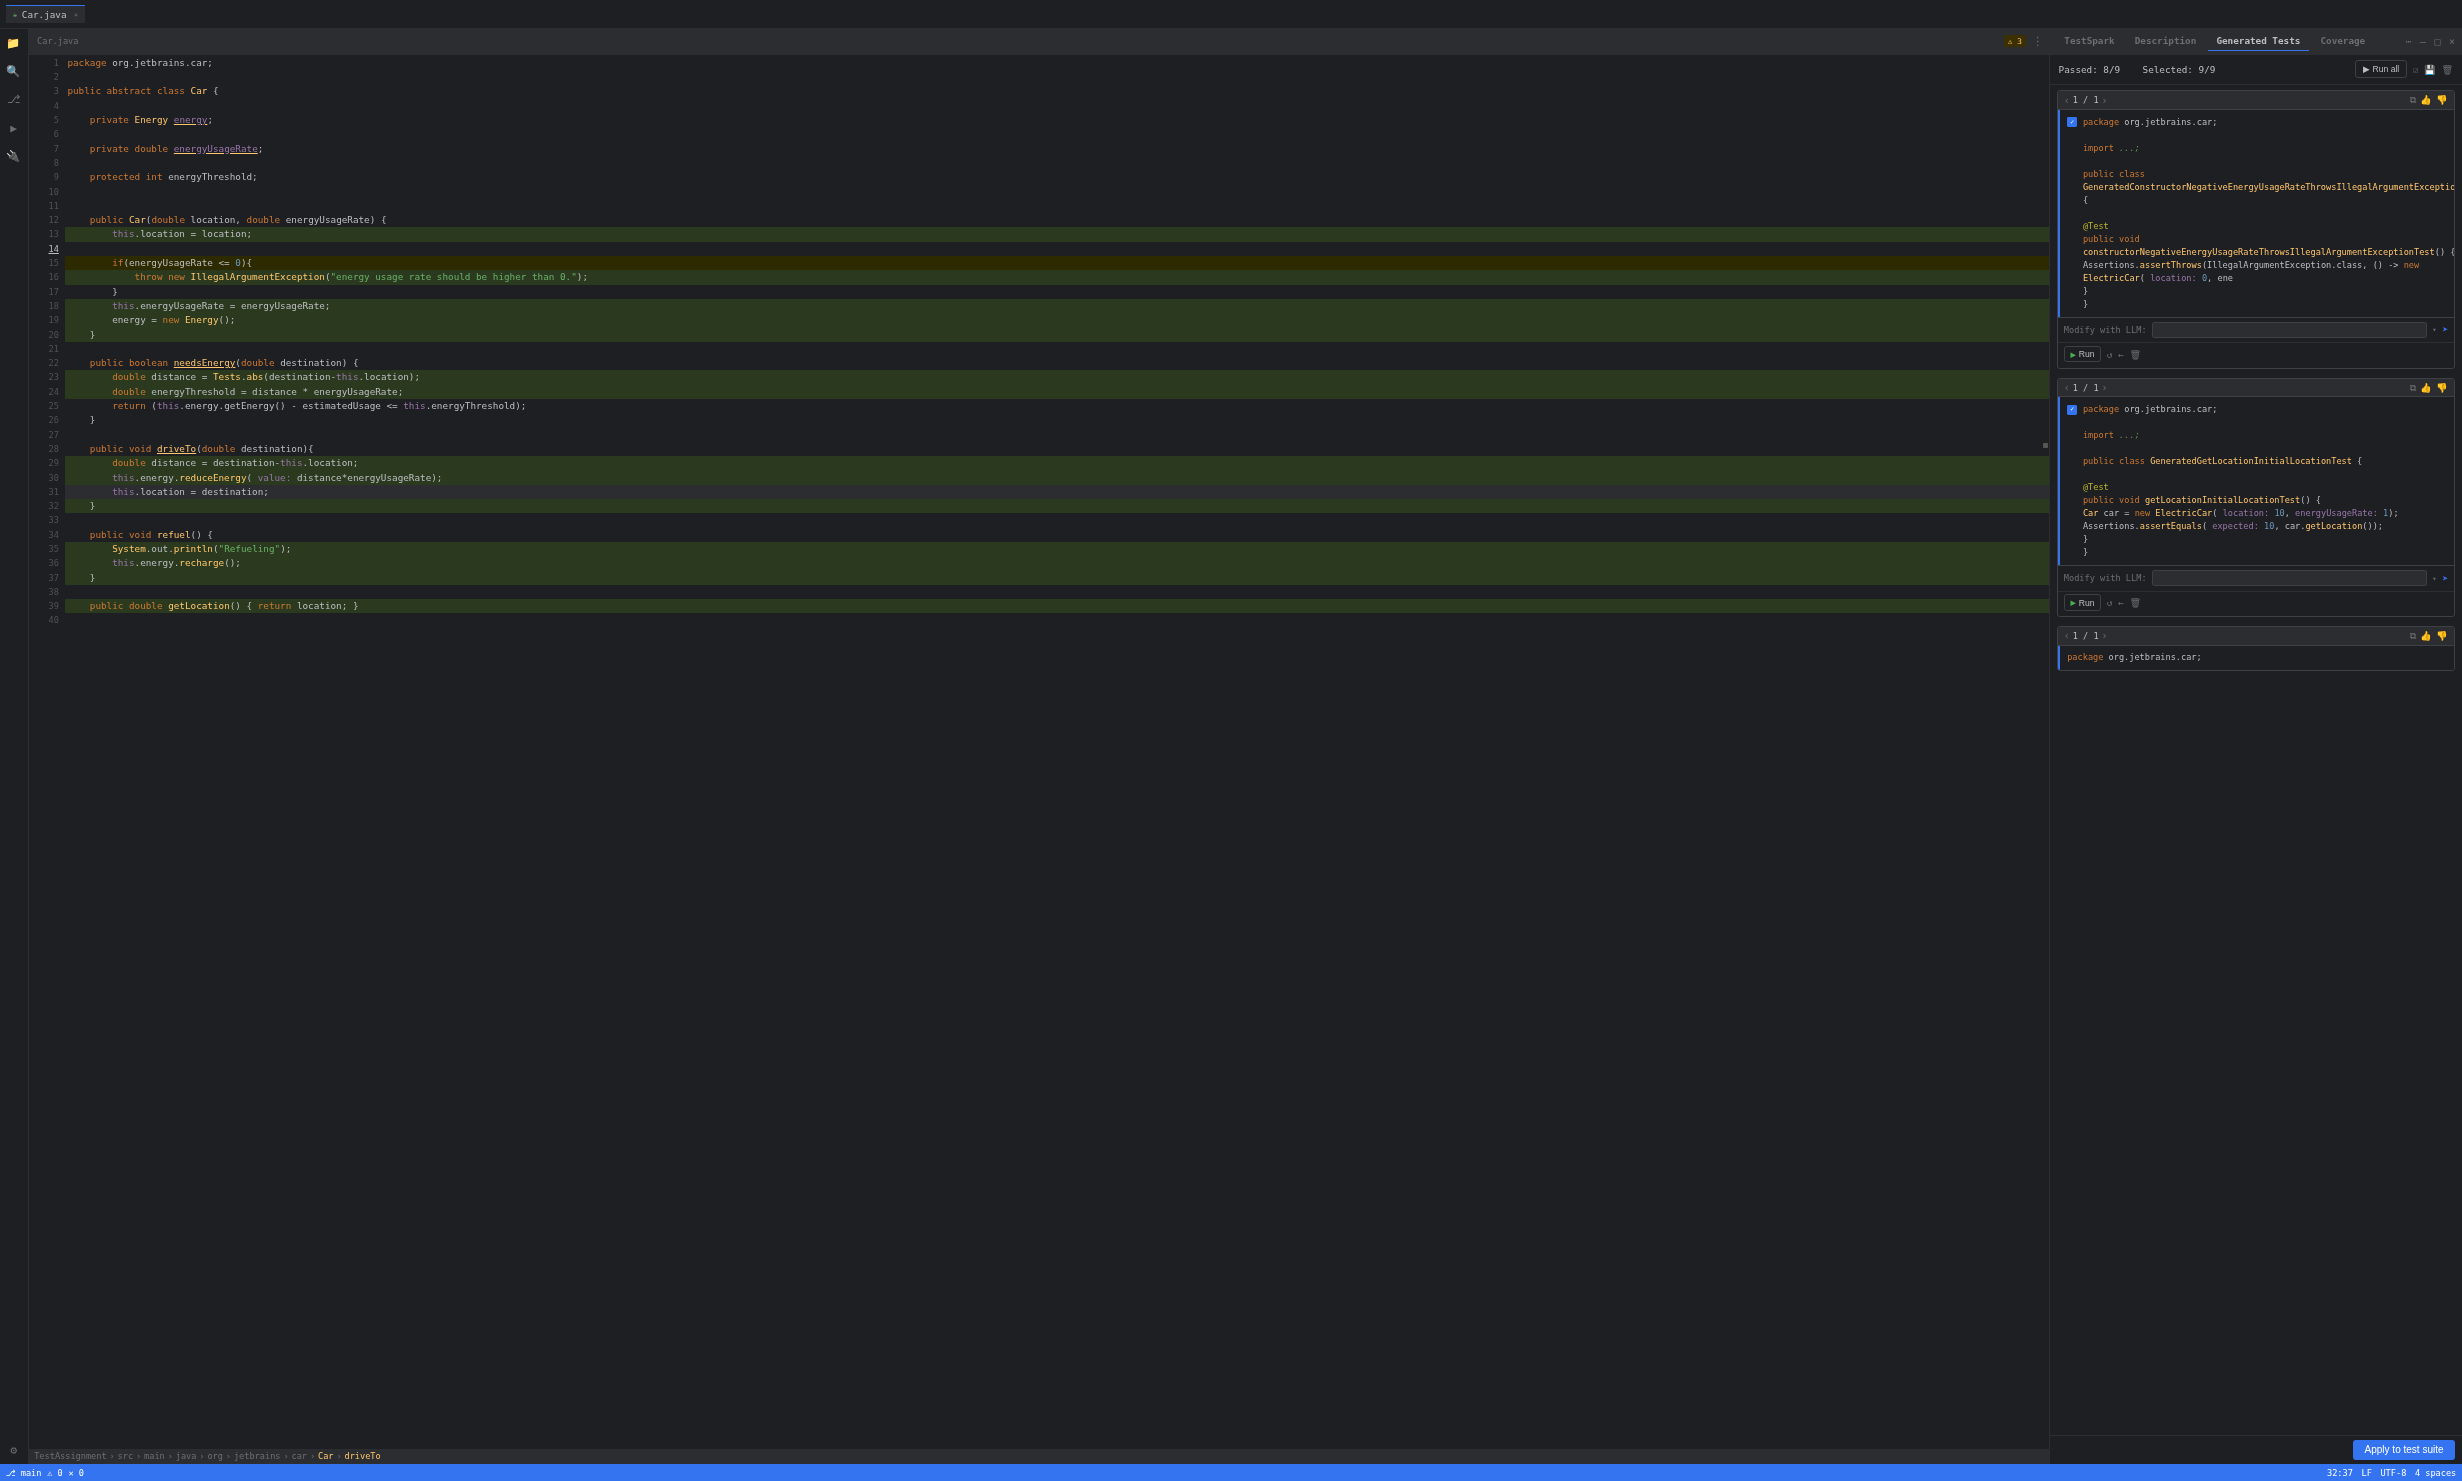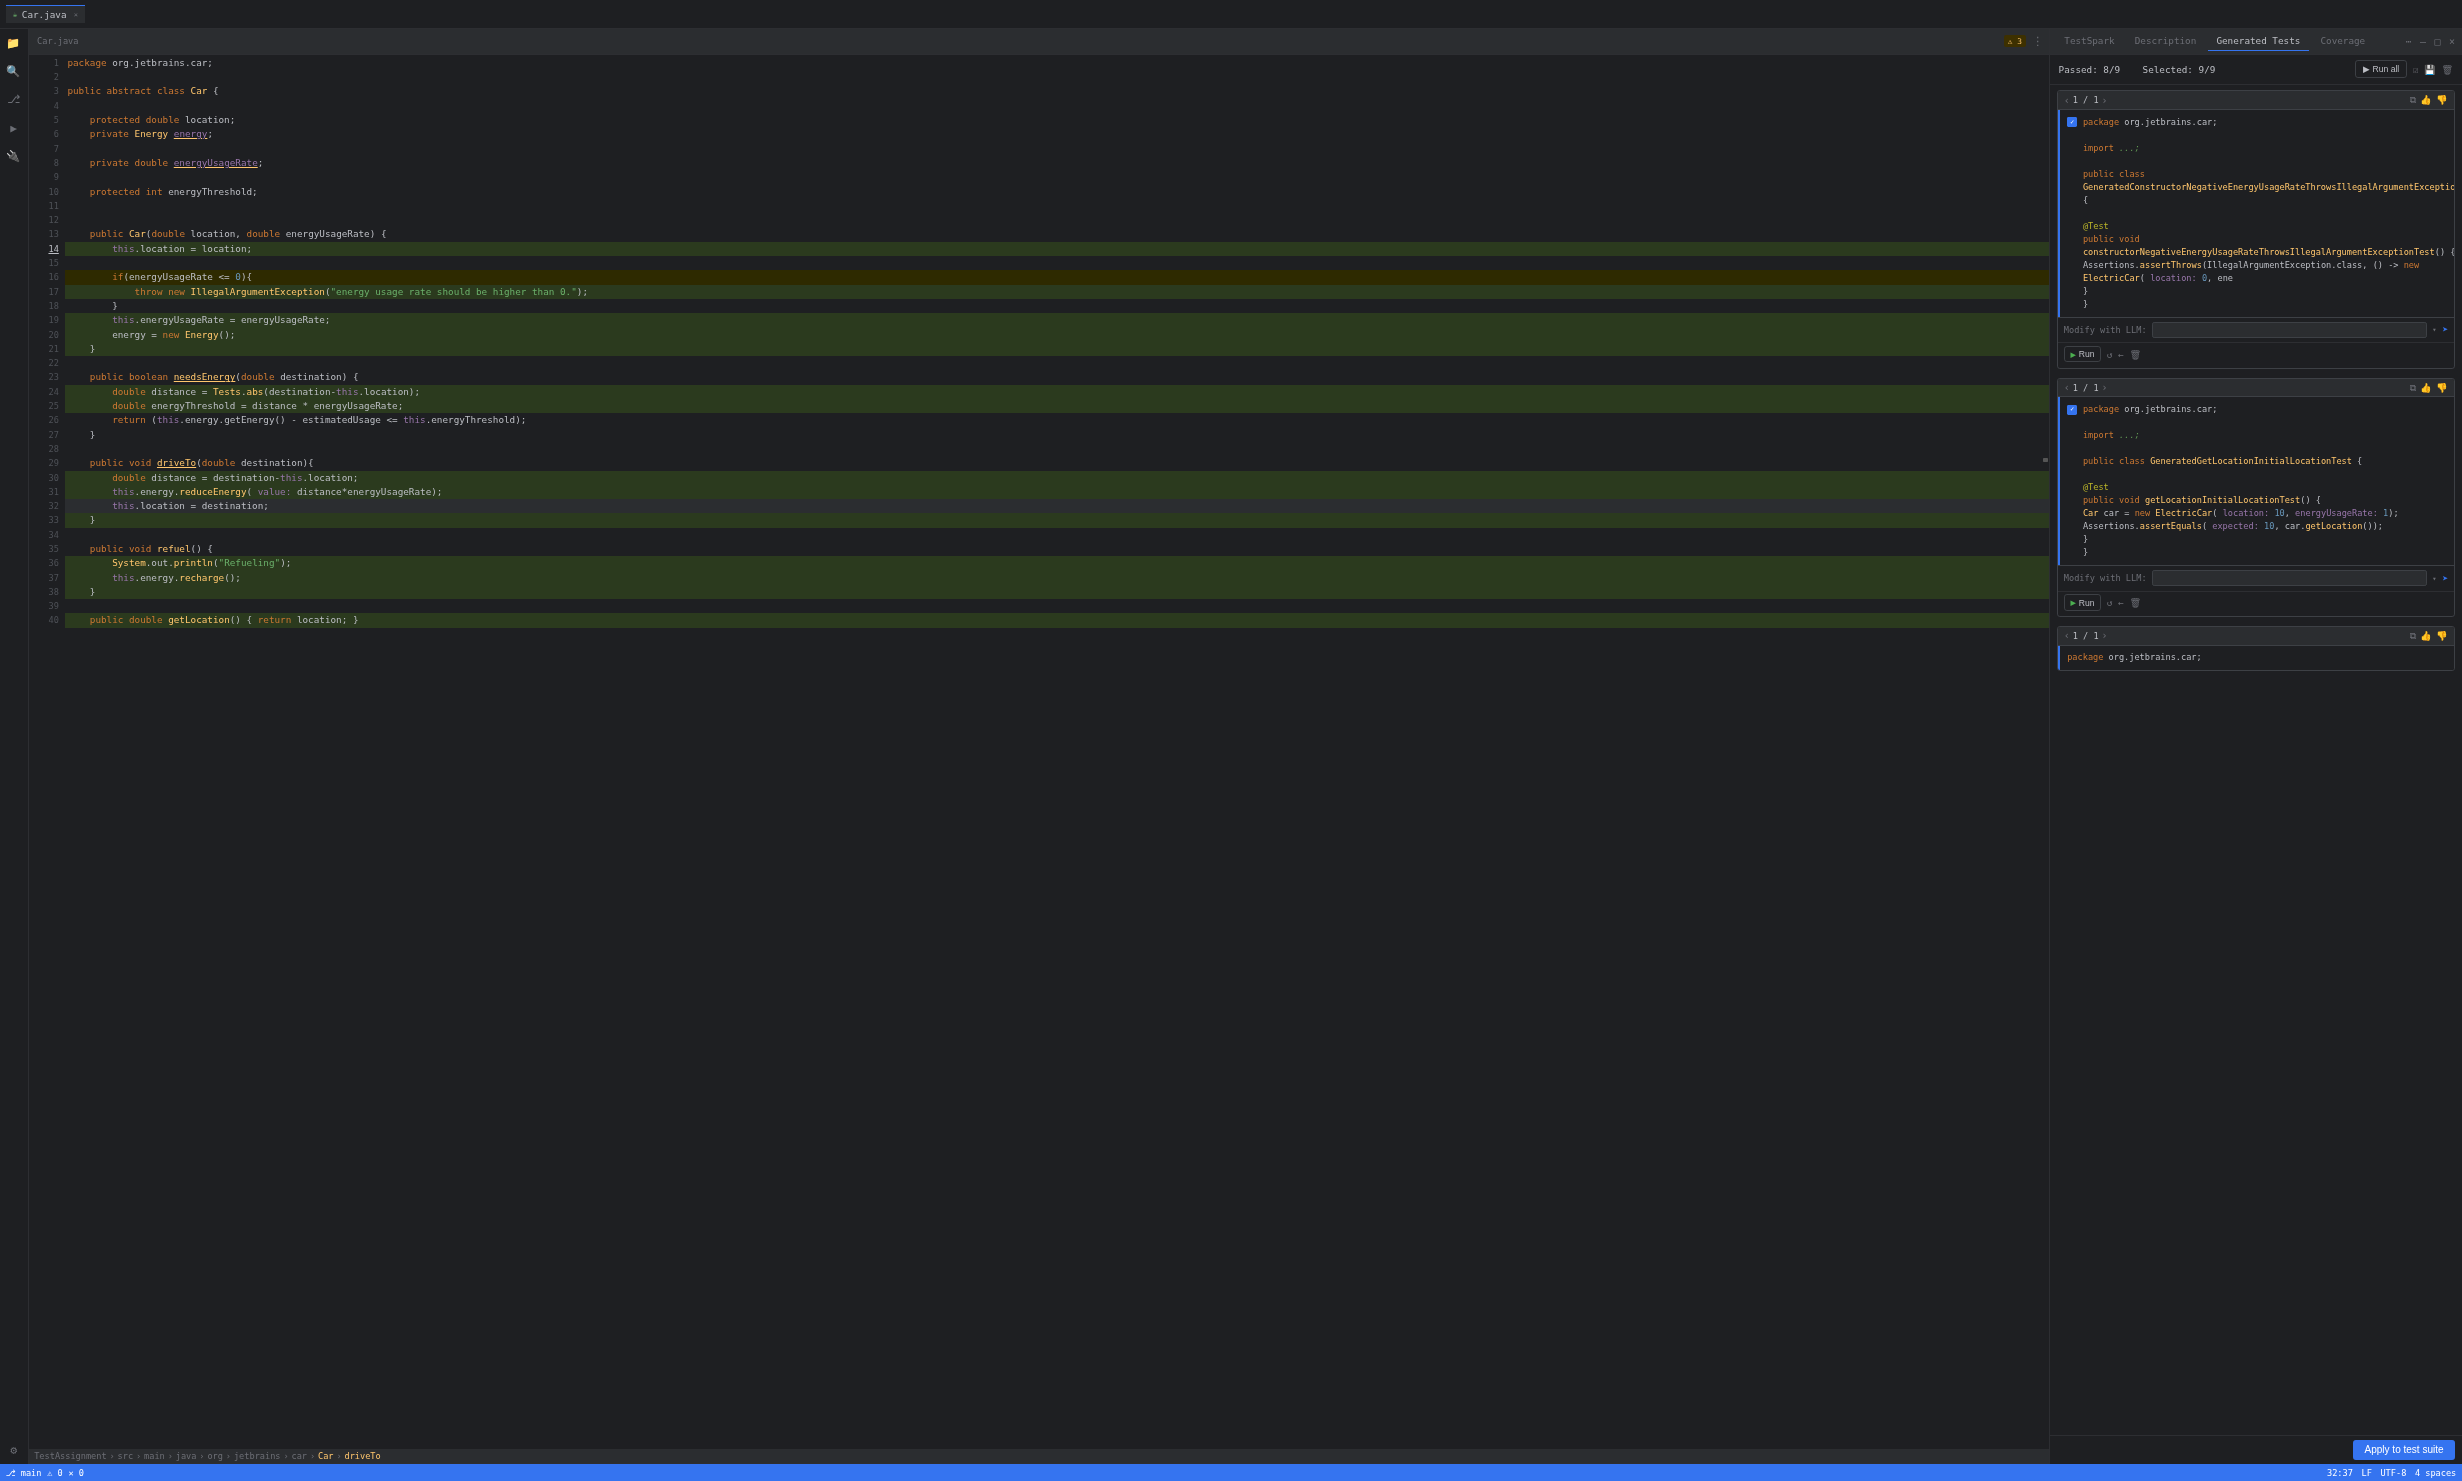--- a/index.html
+++ b/index.html
@@ -149,20 +149,21 @@
       padding: 0 5.7px;
       gap: 2.9px;
     }
 
     .panel-tab {
       padding: 4.3px 8.6px;
       font-size: 9.3px;
       color: #6c6e75;
       cursor: pointer;
       border-bottom: 1.4px solid transparent;
+      font-weight: bold;
     }
     .panel-tab.active {
       color: #bcbec4;
       border-bottom: 1.4px solid #3574f0;
     }
 
     .panel-actions {
       margin-left: auto;
       display: flex;
       gap: 5.7px;
@@ -508,23 +509,20 @@
         </div>
 
         <div class="code-line">&nbsp;</div>
 
         <div class="code-line">
           <span class="kw">public abstract class</span><span class="plain"> </span><span class="type">Car</span><span class="plain"> {</span>
         </div>
 
         <div class="code-line">&nbsp;</div>
 
-        <div class="code-line">
-          <span class="plain">    </span><span class="kw">protected double</span><span class="plain"> location;</span>
-        </div>
 
         <div class="code-line">
           <span class="plain">    </span><span class="kw">private</span><span class="plain"> </span><span class="type">Energy</span><span class="plain"> </span><span class="var underline">energy</span><span class="plain">;</span>
         </div>
 
         <div class="code-line">&nbsp;</div>
 
         <div class="code-line">
           <span class="plain">    </span><span class="kw">private double</span><span class="plain"> </span><span class="var underline">energyUsageRate</span><span class="plain">;</span>
         </div>

